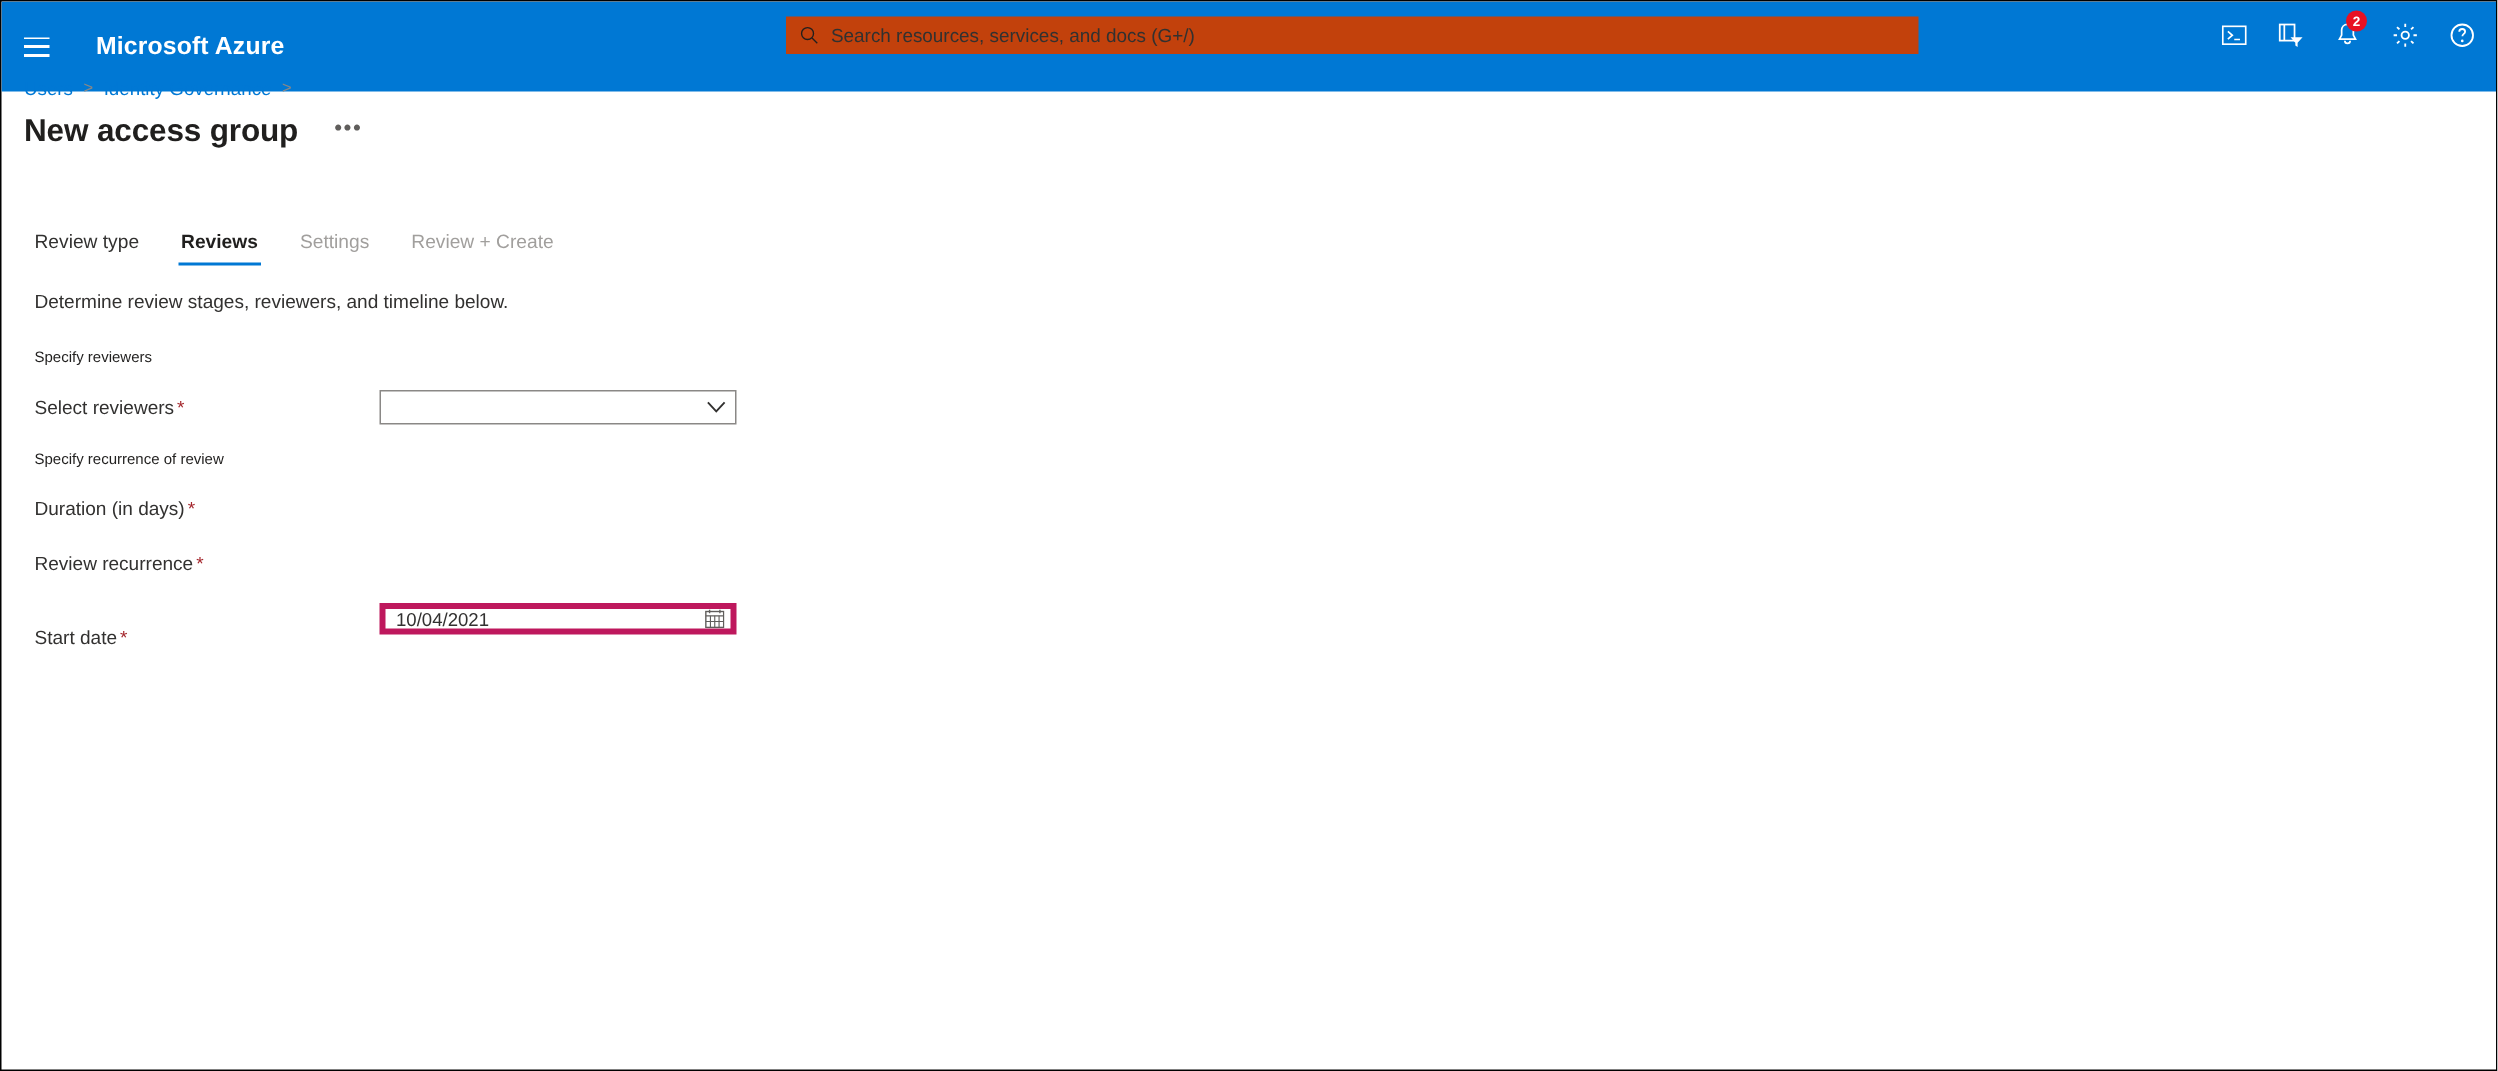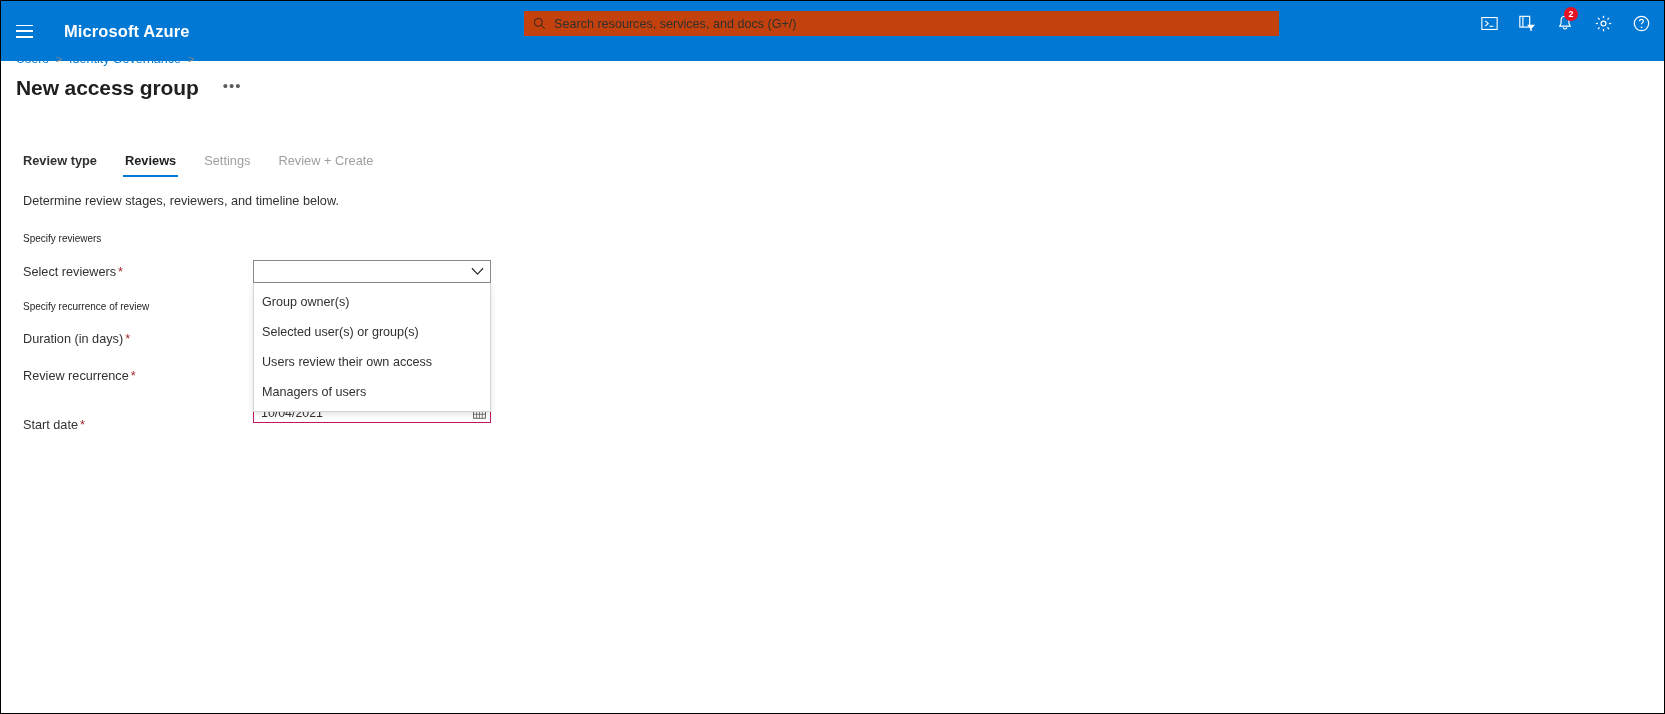--- a/index.html
+++ b/index.html
@@ -171,21 +171,21 @@
     gap: 0;
   }
   .tab {
     font-size: 12.8px;
     color: #323130;
     padding: 0 14px 9px 14px;
     cursor: pointer;
     white-space: nowrap;
     position: relative;
   }
-  .tab:first-child { padding-left: 0; font-weight: bold; }
+  .tab:first-child { padding-left: 0; }
   .tab.selected {
     font-weight: bold;
     color: #201f1e;
   }
   .tab.selected::after {
     content: "";
     position: absolute;
     left: 12px;
     right: 12px;
     bottom: 0;
@@ -270,21 +270,21 @@
     cursor: pointer;
     white-space: nowrap;
   }
 
   .datefield {
     position: absolute;
     left: 252px;
     top: 401px;
     width: 238px;
     height: 21px;
-    border: 1px solid #be185d;
+    border: 4px solid #be185d;
     background: #ffffff;
     display: flex;
     align-items: center;
     box-sizing: border-box;
     z-index: 10;
   }
   .datefield input {
     border: none;
     outline: none;
     background: transparent;
@@ -414,26 +414,20 @@
 
   <div class="combo">
     <span class="val"></span>
     <span class="chev">
       <svg width="13" height="9" viewBox="0 0 14 9">
         <polyline points="1,1 7,7.4 13,1" fill="none" stroke="#323130" stroke-width="1.35"></polyline>
       </svg>
     </span>
   </div>
 
-  <div class="dropdown">
-    <div class="dd-item">Group owner(s)</div>
-    <div class="dd-item">Selected user(s) or group(s)</div>
-    <div class="dd-item">Users review their own access</div>
-    <div class="dd-item">Managers of users</div>
-  </div>
 
   <div class="section-head" style="top:300px;">Specify recurrence of review</div>
 
   <div class="field-label" style="top:331px;">
     <span>Duration (in days)</span><span class="req">*</span>
   </div>
 
   <div class="field-label" style="top:368px;">
     <span>Review recurrence</span><span class="req">*</span>
   </div>

